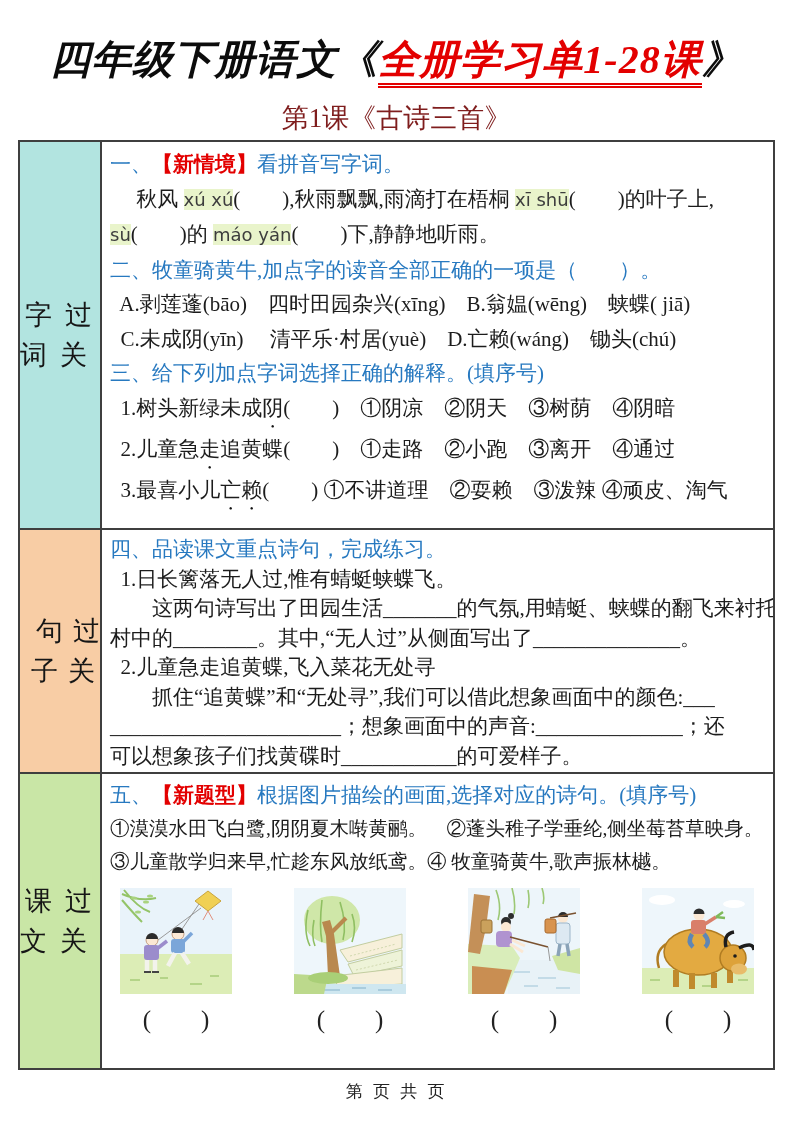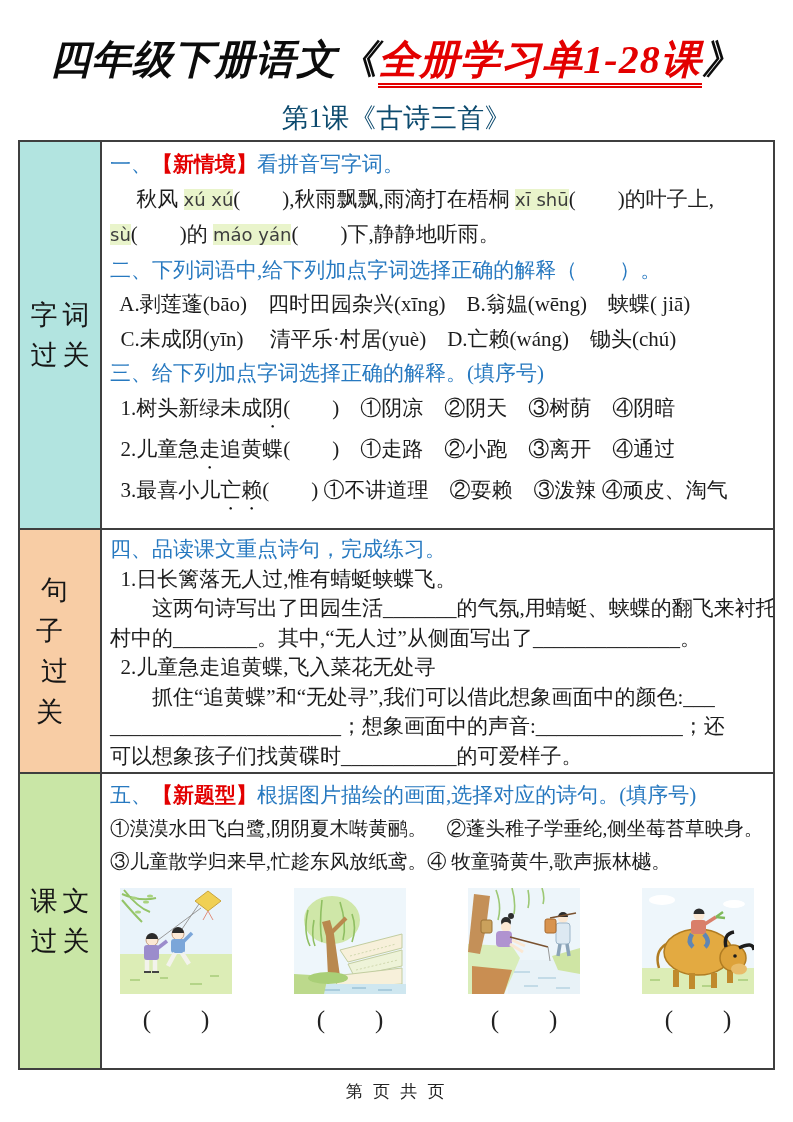--- a/index.html
+++ b/index.html
@@ -5,33 +5,33 @@
   html,body{margin:0;padding:0;}
   body{
     width:793px;height:1122px;background:#ffffff;position:relative;
     font-family:"Liberation Serif","DejaVu Serif",serif;color:#1c1c1c;overflow:hidden;
   }
   .title{
     position:absolute;top:32px;left:0;width:100%;text-align:center;margin:0;
     font-size:40px;font-weight:bold;letter-spacing:1px;color:#0c0c0c;white-space:nowrap;font-style:italic;
   }
   .title-red{color:#e30000;border-bottom:5px double #e30000;padding-bottom:1px;}
-  .subtitle{position:absolute;top:100px;left:0;width:100%;text-align:center;font-size:27px;color:#0c4a6e;}
+  .subtitle{position:absolute;top:100px;left:0;width:100%;text-align:center;font-size:27px;color:#7f1d1d;}
   .gtable{
     position:absolute;left:18px;top:140px;width:757px;height:930px;
     border:2.5px solid #3f3f3f;box-sizing:border-box;display:flex;flex-direction:column;background:#fff;
   }
   .trow{display:flex;box-sizing:border-box;border-bottom:2.5px solid #3f3f3f;}
   .trow:last-child{border-bottom:none;}
   .trow1{height:388px;}
   .trow2{height:244px;}
   .trow3{flex:1;}
   .labelcell{
     width:82px;flex:0 0 82px;border-right:2.5px solid #3f3f3f;box-sizing:border-box;
-    display:flex;flex-direction:column;justify-content:center;align-items:center;
+    display:flex;flex-direction:row;justify-content:center;align-items:center;
     font-size:27px;letter-spacing:5px;line-height:1.5;color:#161616;
   }
   .labelcell div{text-indent:5px;}
   .lc1{background:#b2e4e0;}
   .lc2{background:#f8cda5;padding-left:16px;}
   .lc3{background:#c9e6a6;}
   .content{flex:1;background:#ffffff;padding:5px 3px 13px 8px;overflow:hidden;}
   .line{white-space:pre;font-size:21px;line-height:34.5px;}
   .trow2 .line{line-height:29.5px;}
   .trow3 .line{line-height:33px;}
@@ -61,21 +61,21 @@
 
   <div class="trow trow1">
     <div class="labelcell lc1">
       <div>字词</div>
       <div>过关</div>
     </div>
     <div class="content">
         <div class="line head"><span class="blue">一、</span><span class="red">【新情境】</span><span class="blue">看拼音写字词。</span></div>
         <div class="line"><span>　 秋风 </span><span class="py hl">xú xú</span><span>(        ),秋雨飘飘,雨滴打在梧桐 </span><span class="py hl">xī shū</span><span>(        )的叶子上,</span></div>
         <div class="line"><span class="py hl">sù</span><span>(        )的 </span><span class="py hl">máo yán</span><span>(        )下,静静地听雨。</span></div>
-        <div class="line head"><span class="blue">二、下列词语中,给下列加点字词选择正确的解释（　　）。</span></div>
+        <div class="line head"><span class="blue">二、牧童骑黄牛,加点字的读音全部正确的一项是（　　）。</span></div>
         <div class="line"><span>  A.剥莲蓬(bāo)　四时田园杂兴(xīng)　B.翁媪(wēng)　蛱蝶( jiā)</span></div>
         <div class="line"><span>  C.未成阴(yīn)　 清平乐·村居(yuè)　D.亡赖(wáng)　锄头(chú)</span></div>
         <div class="line head"><span class="blue">三、给下列加点字词选择正确的解释。(填序号)</span></div>
         <div class="line"><span>  1.树头新绿未成</span><span class="dot">阴</span><span>(　　)　①阴凉　②阴天　③树荫　④阴暗</span></div>
         <div class="line"><span>  2.儿童急</span><span class="dot">走</span><span>追黄蝶(　　)　①走路　②小跑　③离开　④通过</span></div>
         <div class="line"><span>  3.最喜小儿</span><span class="dot">亡赖</span><span>(　　) ①不讲道理　②耍赖　③泼辣 ④顽皮、淘气</span></div>
       </div>
   </div>
 
   <div class="trow trow2">

